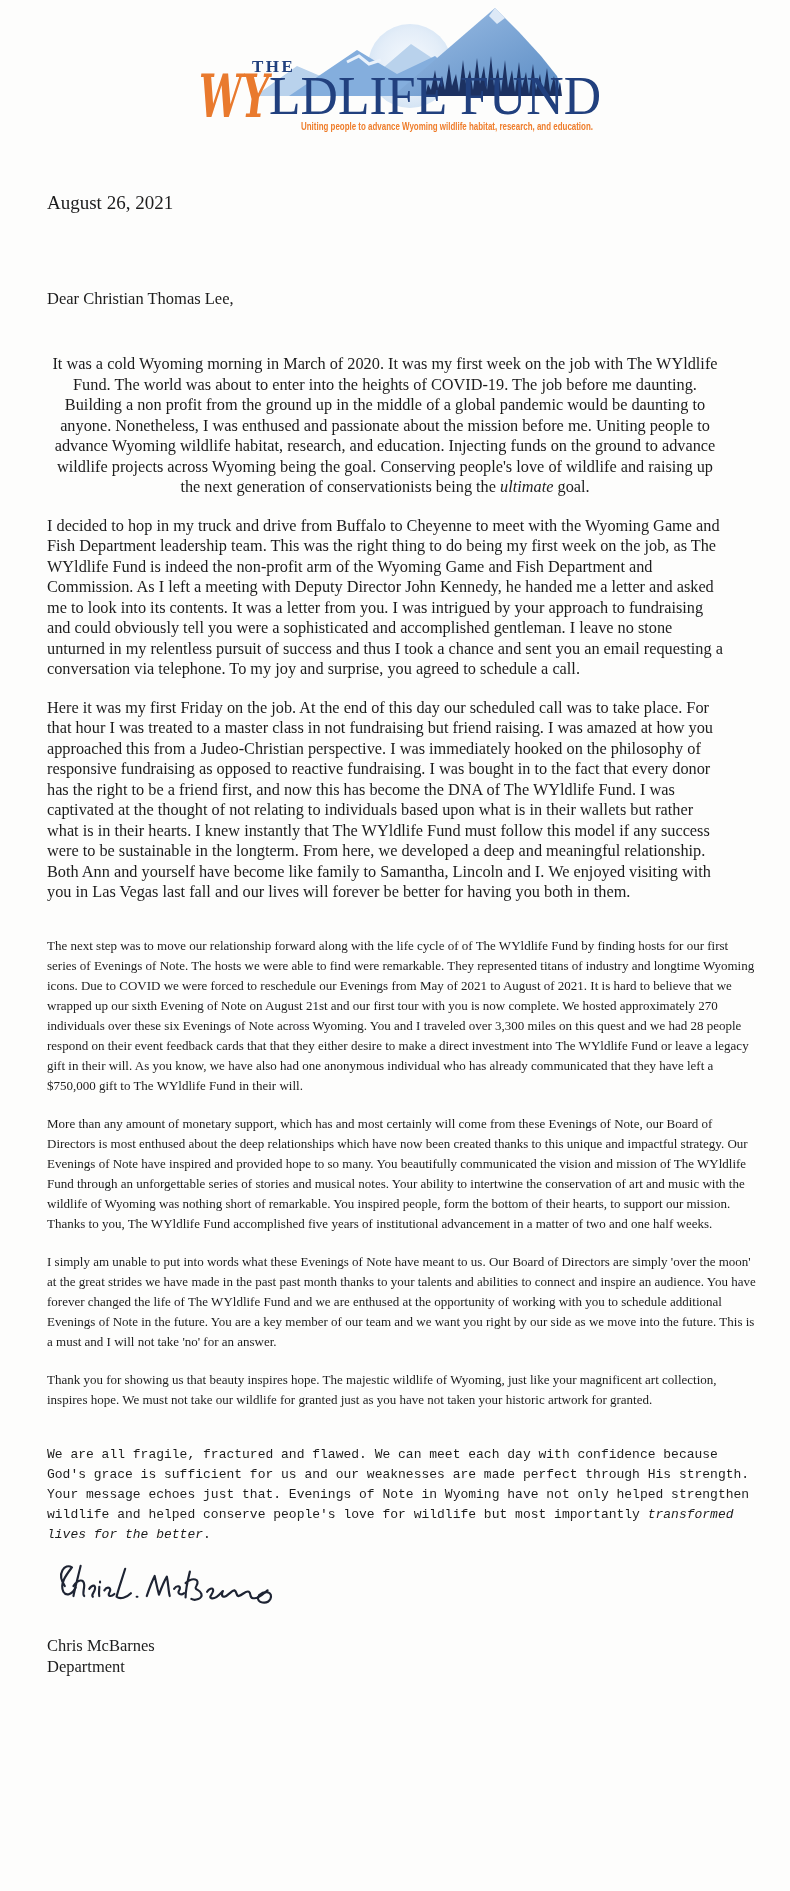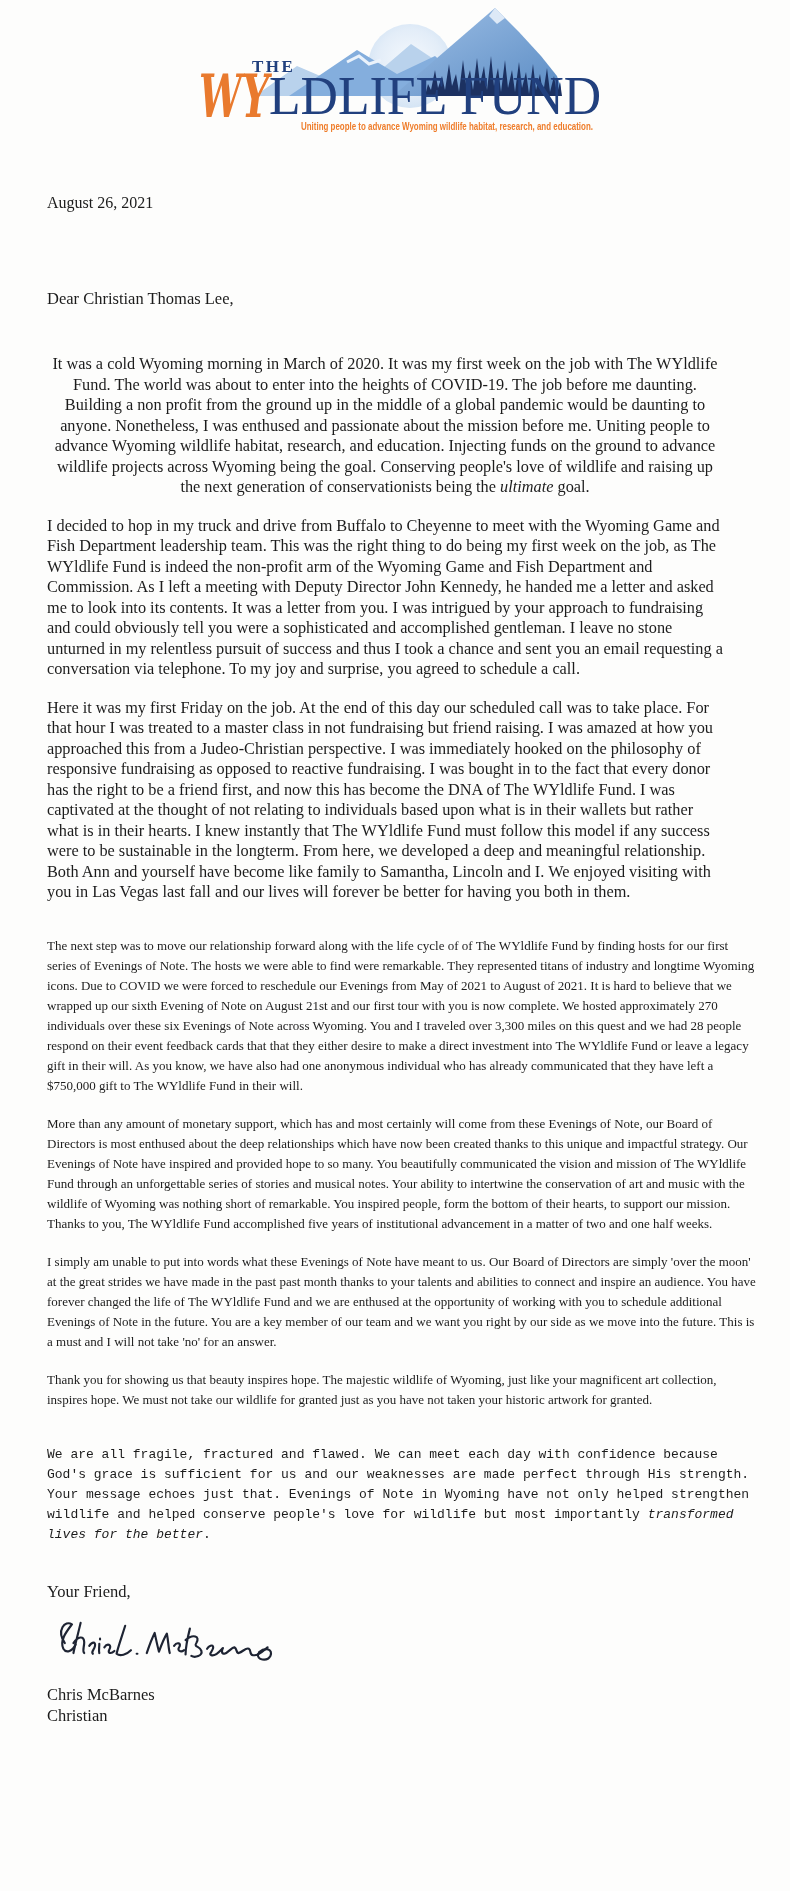--- a/index.html
+++ b/index.html
@@ -11,42 +11,42 @@
     overflow: hidden;
     position: relative;
   }
   .page { padding: 4px 33px 0 47px; }
 
   
   .logo-wrap { width: 410px; margin: 0 auto; }
   .logo-wrap svg { display: block; }
 
   
-  .date { margin-top: 57px; font-size: 16px; line-height: 20px; }
+  .date { margin-top: 57px; font-size: 19px; line-height: 20px; }
   .salutation { margin-top: 76px; font-size: 16.5px; line-height: 20px; }
 
   #letter-body .para {
     font-size: 16.3px;
     line-height: 20.5px;
     width: 676px;
     margin: 18px 0 0 0;
   }
   #letter-body .para.wide {
     font-size: 13px;
     line-height: 20px;
     width: 712px;
   }
   #letter-body .para:nth-child(1) { margin-top: 45px; text-align: center; }
   #letter-body .para:nth-child(4) { margin-top: 33px; }
   #letter-body .para:nth-child(8) { margin-top: 35px; font-family: Liberation Mono, monospace; }
   .em { font-style: italic; }
 
   .closing { margin-top: 37px; font-size: 16.5px; line-height: 20px; }
   .signature { margin: 12px 0 0 2px; height: 58px; }
-  .signer { margin-top: 12px; font-size: 16.5px; line-height: 21px; }
+  .signer { margin-top: 20px; font-size: 16.5px; line-height: 21px; }
 </style>
 </head>
 <body>
 
 <div class="page">
 
   <div class="logo-wrap">
     <svg width="410" height="132" viewBox="0 0 410 132" xmlns="http://www.w3.org/2000/svg">
       <defs>
         <radialGradient id="sunG" cx="50%" cy="45%" r="55%">
@@ -88,21 +88,20 @@
       <p class="para"><span>It was a cold Wyoming morning in March of 2020. It was my first week on the job with The WYldlife Fund. The world was about to enter into the heights of COVID-19. The job before me daunting. Building a non profit from the ground up in the middle of a global pandemic would be daunting to anyone. Nonetheless, I was enthused and passionate about the mission before me. Uniting people to advance Wyoming wildlife habitat, research, and education. Injecting funds on the ground to advance wildlife projects across Wyoming being the goal. Conserving people's love of wildlife and raising up the next generation of conservationists being the </span><span class="em">ultimate</span><span> goal.</span></p>
       <p class="para"><span>I decided to hop in my truck and drive from Buffalo to Cheyenne to meet with the Wyoming Game and Fish Department leadership team. This was the right thing to do being my first week on the job, as The WYldlife Fund is indeed the non-profit arm of the Wyoming Game and Fish Department and Commission. As I left a meeting with Deputy Director John Kennedy, he handed me a letter and asked me to look into its contents. It was a letter from you. I was intrigued by your approach to fundraising and could obviously tell you were a sophisticated and accomplished gentleman. I leave no stone unturned in my relentless pursuit of success and thus I took a chance and sent you an email requesting a conversation via telephone. To my joy and surprise, you agreed to schedule a call.</span></p>
       <p class="para"><span>Here it was my first Friday on the job. At the end of this day our scheduled call was to take place. For that hour I was treated to a master class in not fundraising but friend raising. I was amazed at how you approached this from a Judeo-Christian perspective. I was immediately hooked on the philosophy of responsive fundraising as opposed to reactive fundraising. I was bought in to the fact that every donor has the right to be a friend first, and now this has become the DNA of The WYldlife Fund. I was captivated at the thought of not relating to individuals based upon what is in their wallets but rather what is in their hearts. I knew instantly that The WYldlife Fund must follow this model if any success were to be sustainable in the longterm. From here, we developed a deep and meaningful relationship. Both Ann and yourself have become like family to Samantha, Lincoln and I. We enjoyed visiting with you in Las Vegas last fall and our lives will forever be better for having you both in them.</span></p>
       <p class="para wide"><span>The next step was to move our relationship forward along with the life cycle of of The WYldlife Fund by finding hosts for our first series of Evenings of Note. The hosts we were able to find were remarkable. They represented titans of industry and longtime Wyoming icons. Due to COVID we were forced to reschedule our Evenings from May of 2021 to August of 2021. It is hard to believe that we wrapped up our sixth Evening of Note on August 21st and our first tour with you is now complete. We hosted approximately 270 individuals over these six Evenings of Note across Wyoming. You and I traveled over 3,300 miles on this quest and we had 28 people respond on their event feedback cards that that they either desire to make a direct investment into The WYldlife Fund or leave a legacy gift in their will. As you know, we have also had one anonymous individual who has already communicated that they have left a $750,000 gift to The WYldlife Fund in their will.</span></p>
       <p class="para wide"><span>More than any amount of monetary support, which has and most certainly will come from these Evenings of Note, our Board of Directors is most enthused about the deep relationships which have now been created thanks to this unique and impactful strategy. Our Evenings of Note have inspired and provided hope to so many. You beautifully communicated the vision and mission of The WYldlife Fund through an unforgettable series of stories and musical notes. Your ability to intertwine the conservation of art and music with the wildlife of Wyoming was nothing short of remarkable. You inspired people, form the bottom of their hearts, to support our mission. Thanks to you, The WYldlife Fund accomplished five years of institutional advancement in a matter of two and one half weeks.</span></p>
       <p class="para wide"><span>I simply am unable to put into words what these Evenings of Note have meant to us. Our Board of Directors are simply 'over the moon' at the great strides we have made in the past past month thanks to your talents and abilities to connect and inspire an audience. You have forever changed the life of The WYldlife Fund and we are enthused at the opportunity of working with you to schedule additional Evenings of Note in the future. You are a key member of our team and we want you right by our side as we move into the future. This is a must and I will not take 'no' for an answer.</span></p>
       <p class="para wide"><span>Thank you for showing us that beauty inspires hope. The majestic wildlife of Wyoming, just like your magnificent art collection, inspires hope. We must not take our wildlife for granted just as you have not taken your historic artwork for granted.</span></p>
       <p class="para wide"><span>We are all fragile, fractured and flawed. We can meet each day with confidence because God's grace is sufficient for us and our weaknesses are made perfect through His strength. Your message echoes just that. Evenings of Note in Wyoming have not only helped strengthen wildlife and helped conserve people's love for wildlife but most importantly </span><span class="em">transformed lives for the better</span><span>.</span></p>
     </div>
 
-  <div class="closing">Your Friend,</div>
 
   <div class="signature" role="img" aria-label="Chris L. McBarnes">
     <svg width="230" height="58" viewBox="0 0 320 80" xmlns="http://www.w3.org/2000/svg">
       <g fill="none" stroke="#1e2433" stroke-width="3" stroke-linecap="round" stroke-linejoin="round">
 
         <path d="M22,40 C10,22 22,8 32,14 C26,22 14,36 20,48 C24,55 33,51 37,42"></path>
         <path d="M44,12 C41,25 36,43 34,54 M34,40 C40,31 49,29 49,39 C49,46 46,51 49,54"></path>
         <path d="M56,44 C60,38 65,38 64,44 C63,50 58,52 61,55 M70,41 C70,46 69,51 70,54 M71,34 L71,35 M77,46 C81,40 88,42 84,49 C81,54 86,56 91,51"></path>
 
         <path d="M106,16 C101,32 96,46 94,55 C99,59 108,56 114,50 M122,55 L123,55"></path>
@@ -111,16 +110,16 @@
         <path d="M174,44 C178,38 185,40 181,46 C178,50 183,54 188,50"></path>
         <path d="M196,20 C192,36 190,48 190,56 M190,36 C200,27 211,30 205,40 C201,46 210,44 212,51 C214,58 203,61 198,58"></path>
         <path d="M220,48 C224,42 230,42 228,48 C226,54 222,55 226,57 C232,59 238,51 242,47 C240,51 240,55 244,55 C250,53 254,46 258,46 C262,48 260,54 264,54 C270,52 274,46 278,48 C282,50 278,56 284,57 C292,58 298,51 304,46"></path>
         <path d="M292,53 C302,45 312,49 308,58 C304,66 288,64 291,55"></path>
       </g>
     </svg>
   </div>
 
   <div class="signer">
     <div>Chris McBarnes</div>
-    <div>Christian</div>
+    <div>Department</div>
   </div>
 
 </div>
 
 </body></html>

